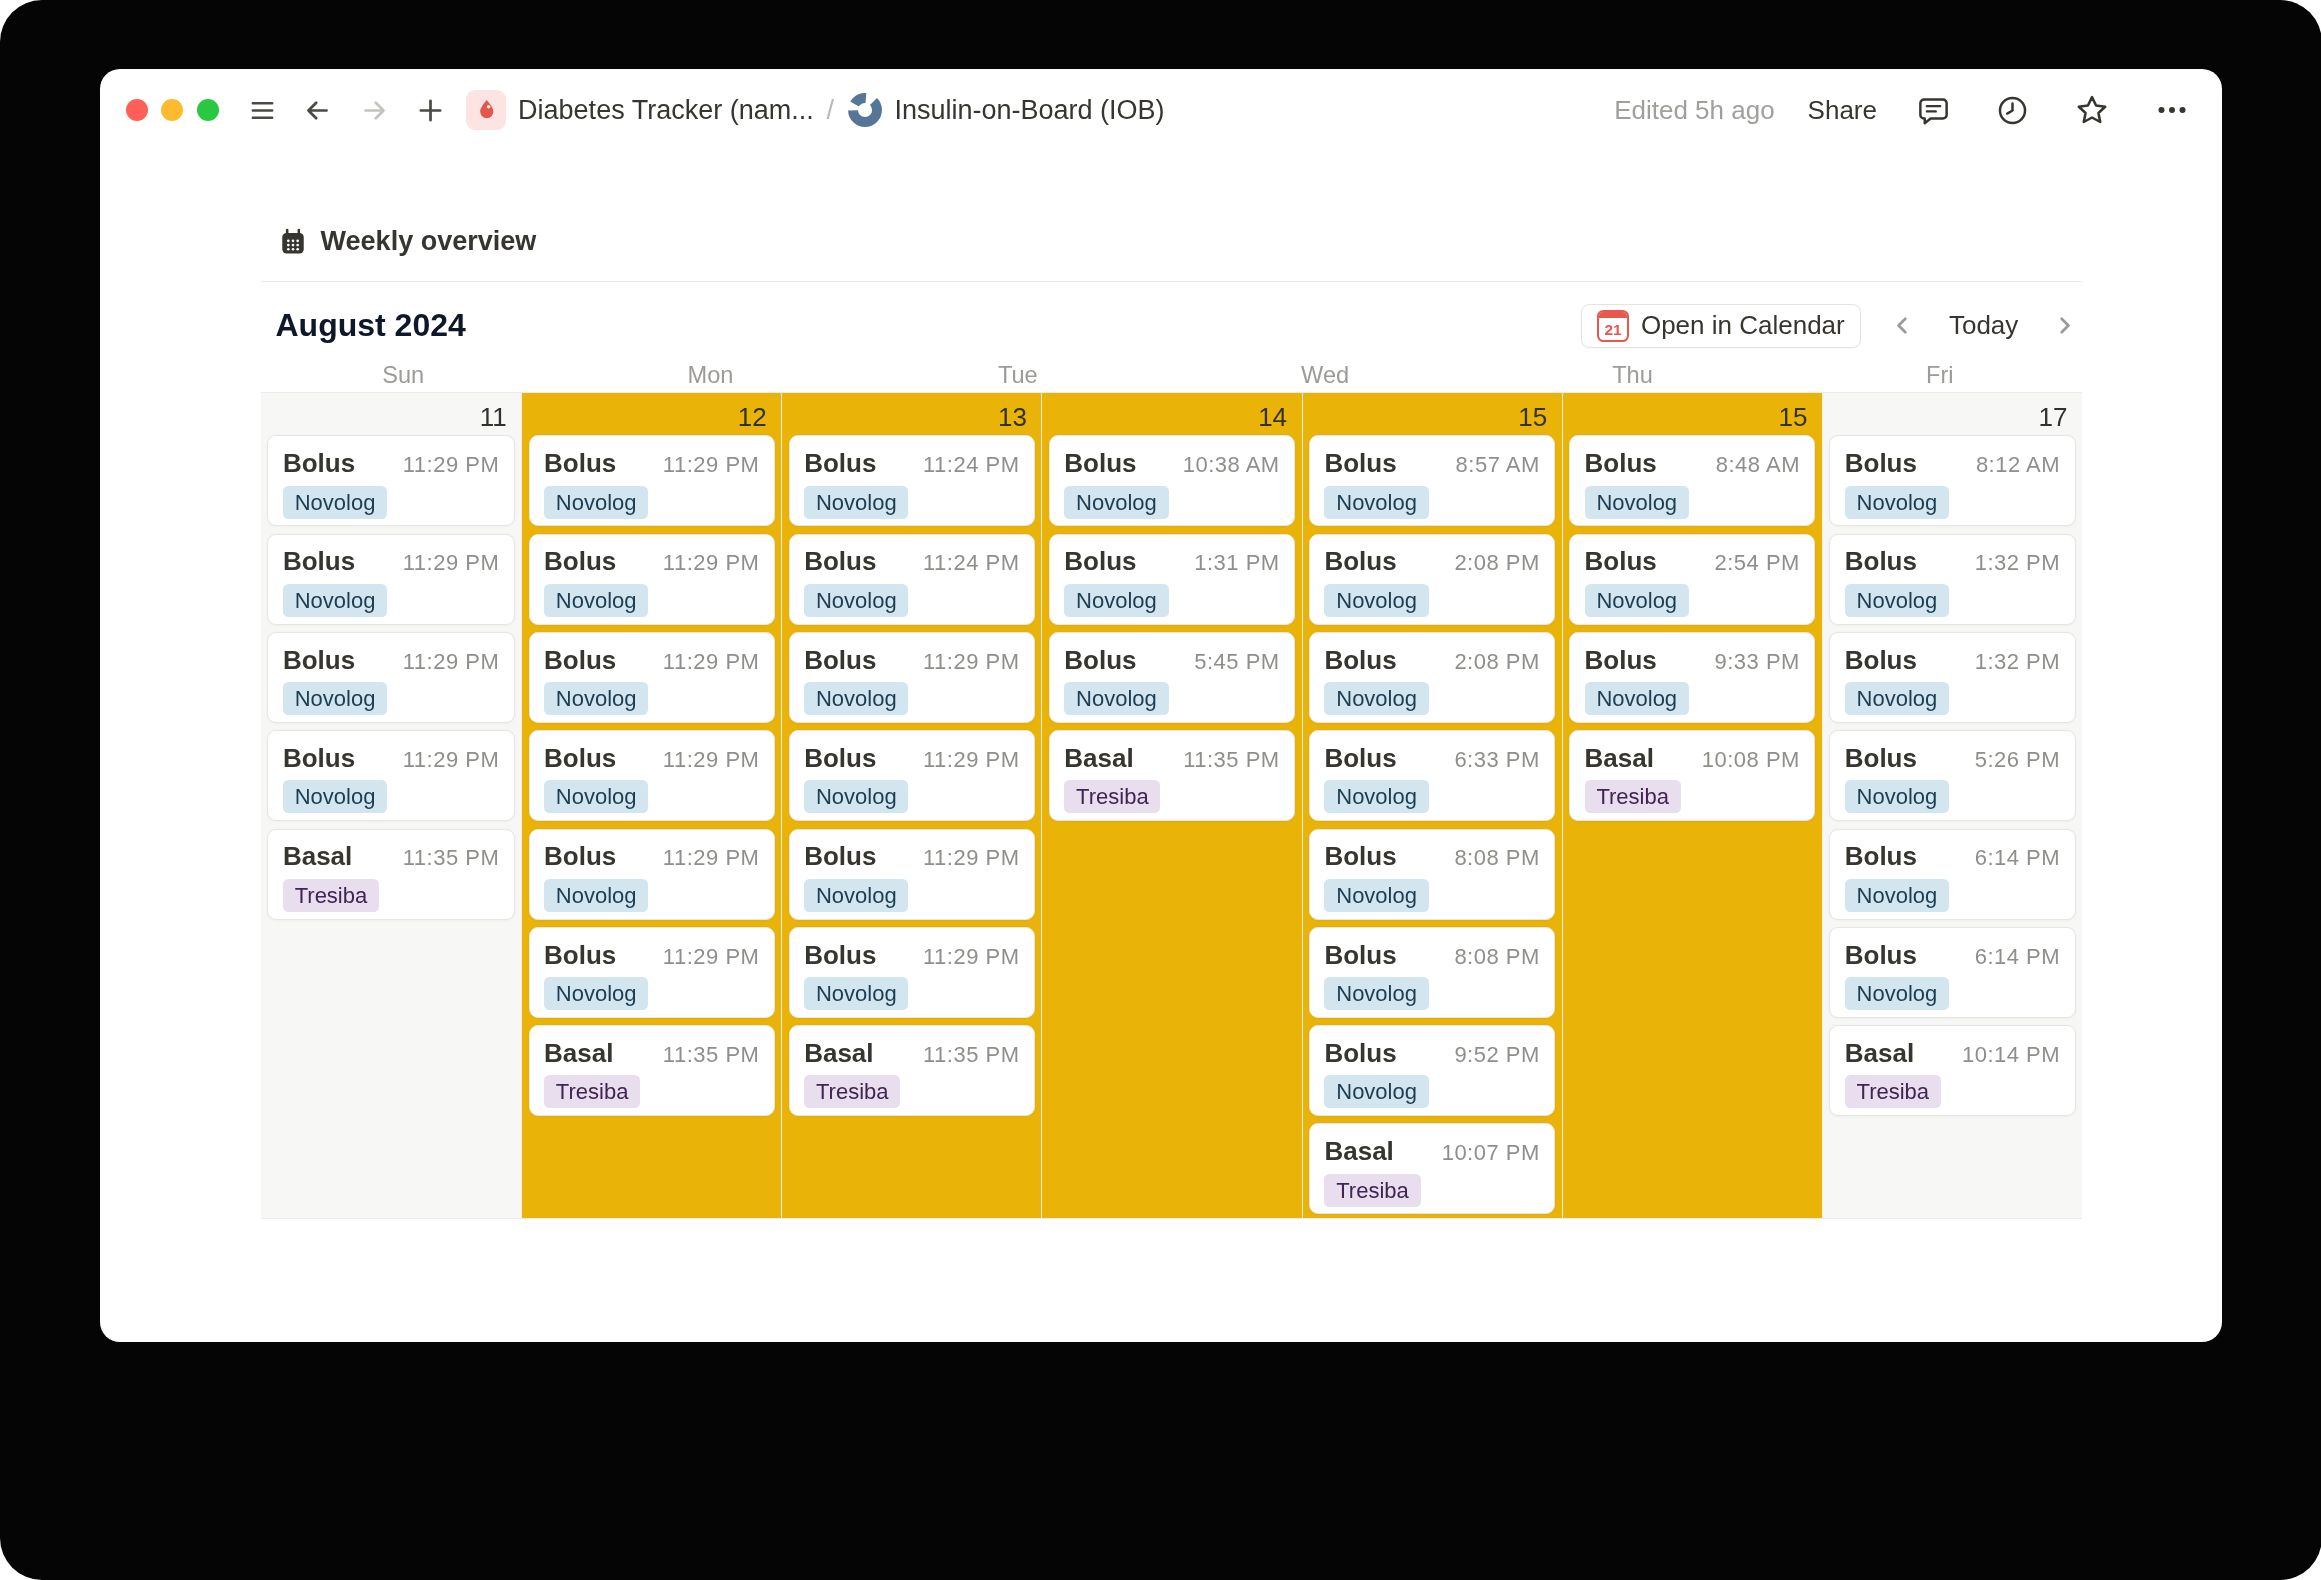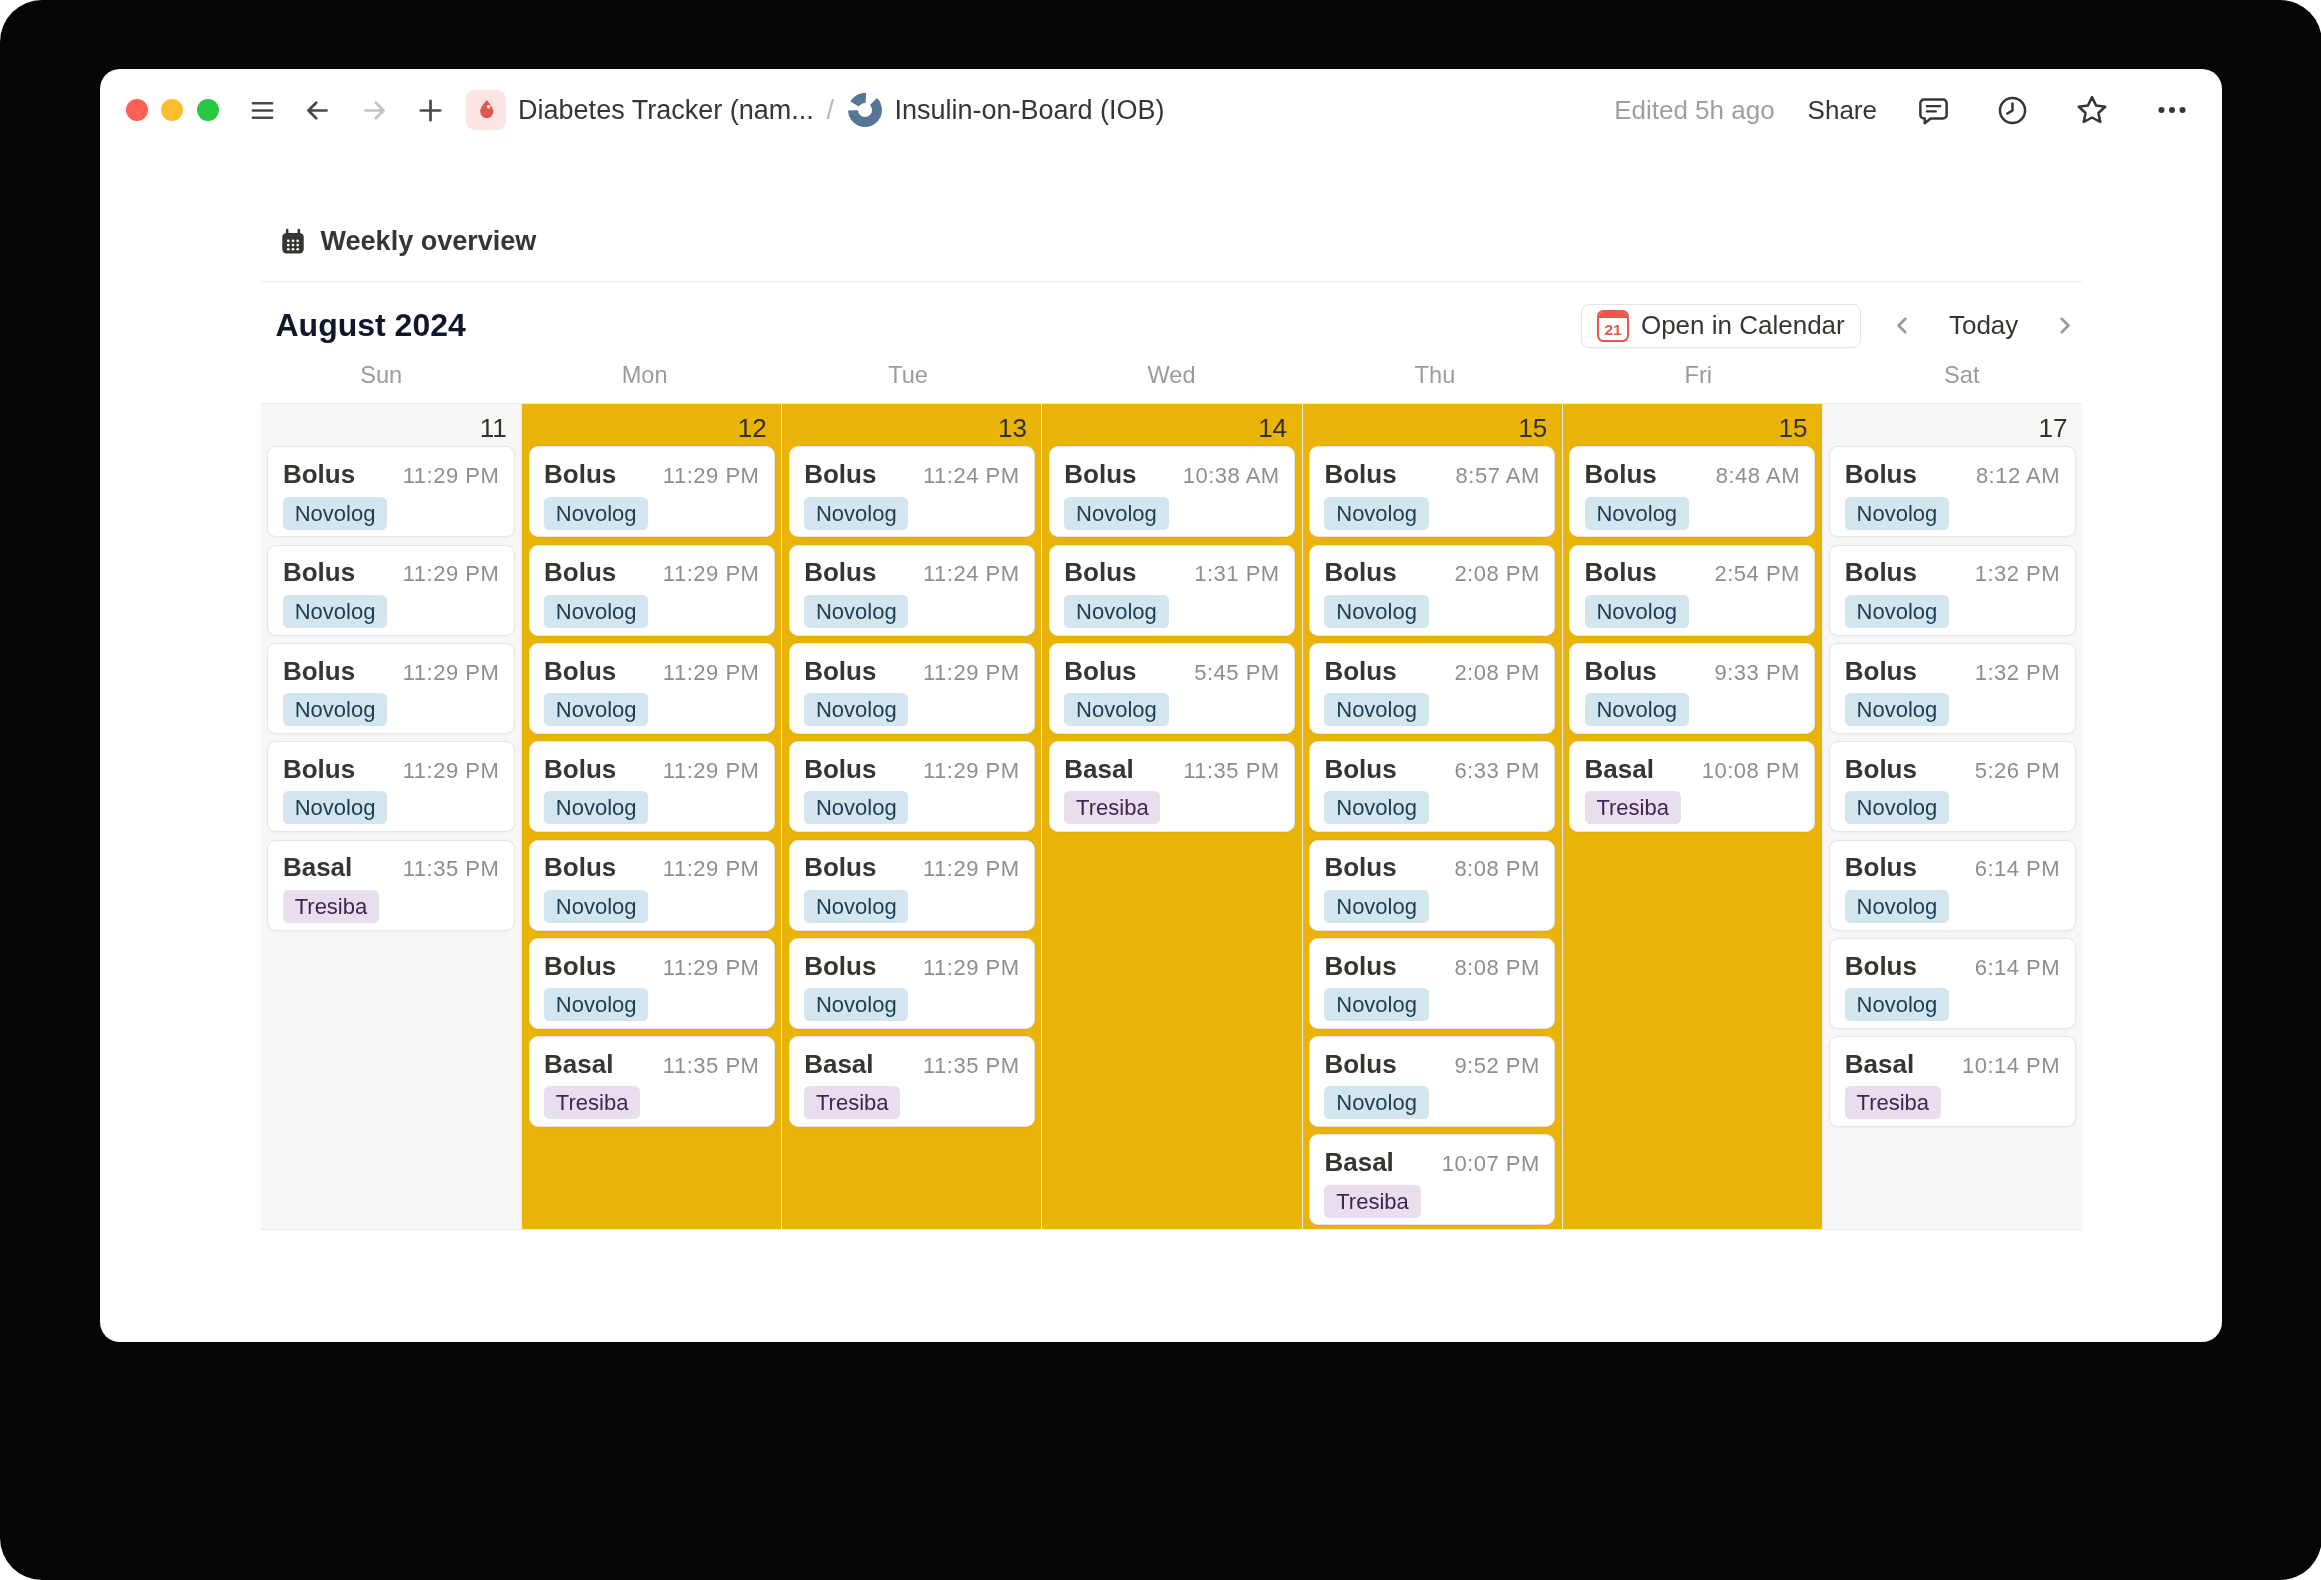--- a/index.html
+++ b/index.html
@@ -31,23 +31,23 @@
   .month { font-size:32px; font-weight:700; color:#0f172a; }
   .cal-actions { display:flex; align-items:center; gap:24px; }
   .open-cal { display:flex; align-items:center; gap:11.8px; height:44px; padding:0 15.5px; background:#fff; border:0.9px solid #e4e3e0; border-radius:8.2px; font-family:inherit; font-size:26px; font-weight:500; color:#37352f; cursor:pointer; box-shadow:0 0.9px 1.8px rgba(0,0,0,0.03); }
   .cal21 { width:32px; height:32px; border:2.3px solid #e8584d; border-radius:6.4px; position:relative; overflow:hidden; background:#fff; }
   .cal21::before { content:""; position:absolute; left:0; top:0; right:0; height:6.4px; background:#e8584d; }
   .cal21 i { position:absolute; left:0; right:0; top:8.2px; bottom:0; display:flex; align-items:center; justify-content:center; font-style:normal; font-weight:700; font-size:15.5px; color:#e8584d; }
   .nav-chev { background:none; border:none; cursor:pointer; display:flex; align-items:center; padding:3.6px; }
   .today { background:none; border:none; font-family:inherit; font-size:26px; font-weight:500; color:#37352f; cursor:pointer; margin:0 5.5px; }
 
   
-  .daynames { margin-top:14.5px; height:29px; display:grid; grid-template-columns:repeat(7,1fr);gap:23px; }
+  .daynames { margin-top:14.5px; height:29px; display:grid; grid-template-columns:repeat(6,1fr);gap:23px; }
   .dayname { text-align:center; font-size:23.6px; color:#9c9b97; }
-  .grid { margin-top:12px; display:grid; grid-template-columns:repeat(7,1fr); height:827px; border-top:0.9px solid #ebebea; border-bottom:0.9px solid #ebebea; }
+  .grid { margin-top:1px; display:grid; grid-template-columns:repeat(7,1fr); height:827px; border-top:0.9px solid #ebebea; border-bottom:0.9px solid #ebebea; }
   .day { background:#eab308; overflow:hidden; cursor:pointer; }
   .day + .day { border-left:0.9px solid #ececeb; }
   .day.weekend { background:#f7f7f5; }
   .datenum { height:42px; padding:9px 14.5px 0 0; text-align:right; font-size:26px; color:#32312c; }
   .events { padding:0 6.4px; }
   .card { height:91px; background:#fff; border:0.9px solid #e7e6e4; border-radius:9px; box-shadow:0 0.9px 2.7px rgba(15,15,15,0.04); margin-bottom:7.3px; padding:11.8px 14.5px 0 14.5px; cursor:pointer; }
   .card-top { display:flex; align-items:baseline; justify-content:space-between; }
   .card-title { font-size:26px; font-weight:700; color:#37352f; }
   .card-time { font-size:22px; color:#8f8e8a; letter-spacing:0.5px; }
   .tag { display:inline-block; margin-top:6.4px; font-size:22px; line-height:33px; height:33px; padding:0 11.8px; border-radius:5.5px; }

